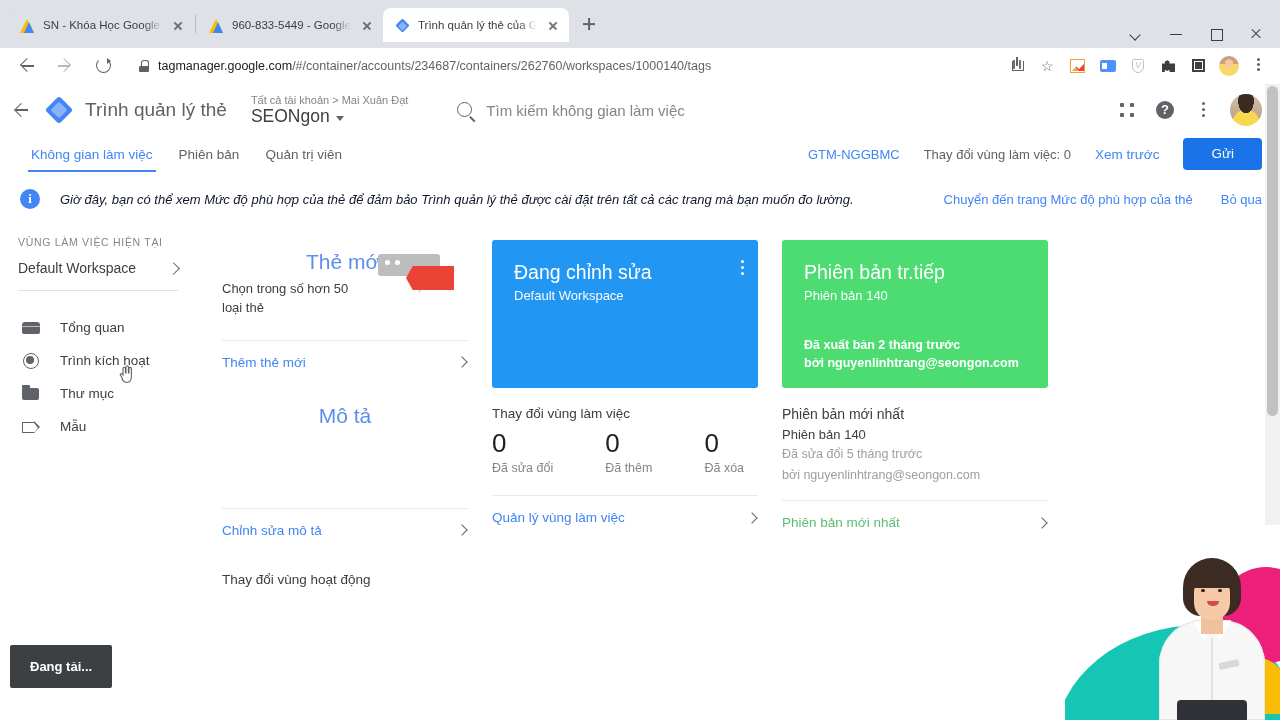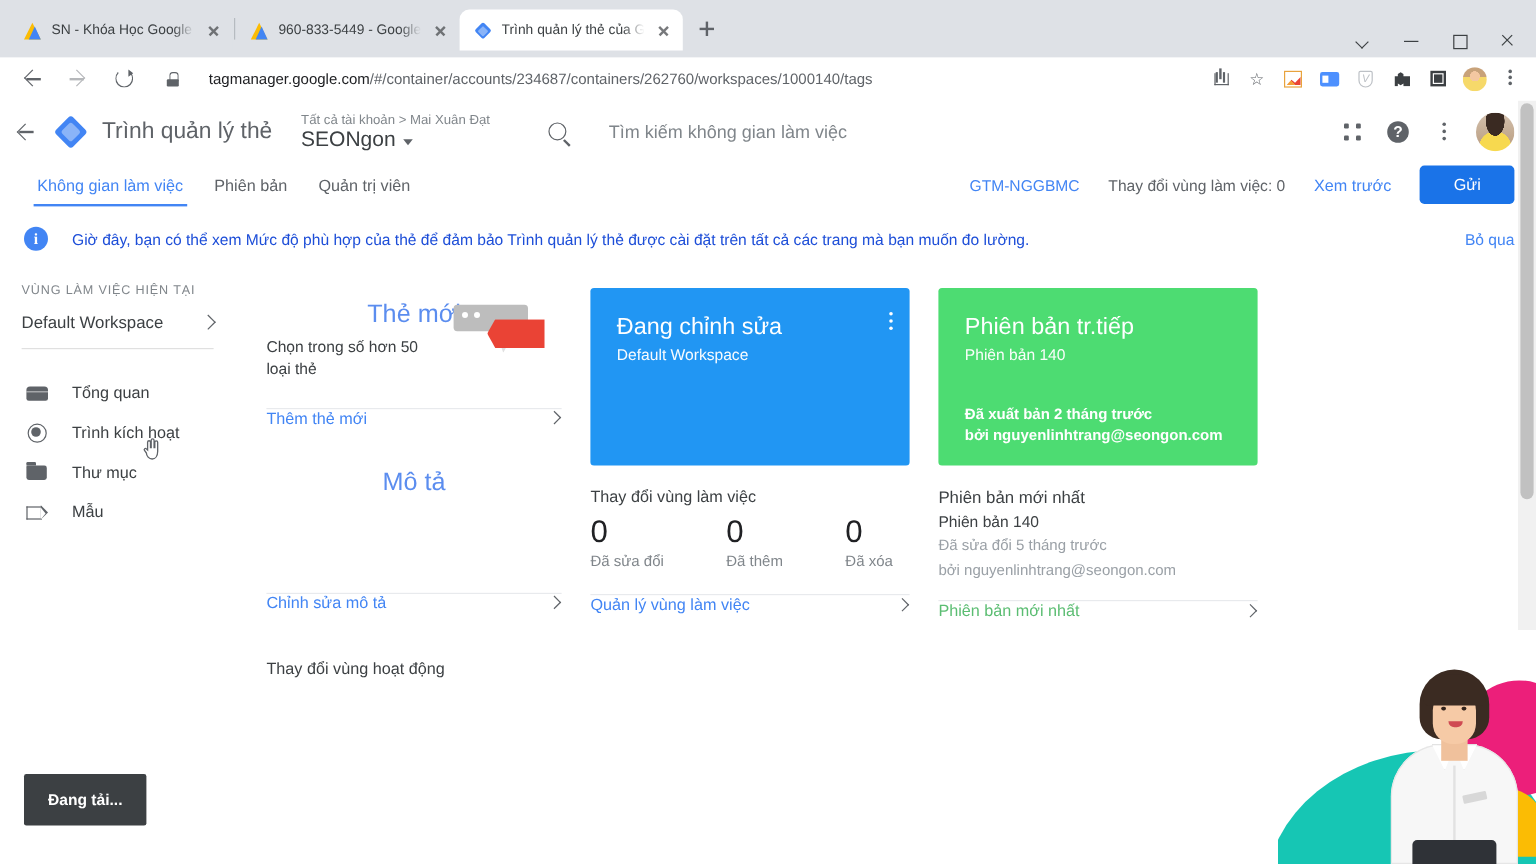--- a/index.html
+++ b/index.html
@@ -80,21 +80,21 @@
   .ico-fwd::before{ border:0;border-right:1.6px solid #b6b8bb;border-top:1.6px solid #b6b8bb; left:10px;}
   .ico-back::after { content:""; position:absolute; left:11px; top:15px; width:12px;height:1.6px;background:#5f6368;}
   .ico-fwd::after  { content:""; position:absolute; left:9px;  top:15px; width:12px;height:1.6px;background:#b6b8bb;}
   .ico-reload {
     position:absolute; left:9px; top:8px; width:15px;height:15px; border:1.7px solid #5f6368;
     border-radius:50%; border-top-color:transparent;
   }
   .ico-reload::after{content:"";position:absolute;right:-1px;top:-1px;width:0;height:0;
     border-left:4px solid #5f6368;border-top:3px solid transparent;border-bottom:3px solid transparent;}
   .omnibox {
-    flex:1 1 auto; height:28px; display:flex; align-items:center; gap:24px;
+    flex:1 1 auto; height:28px; display:flex; align-items:center; gap:8px;
     padding:0 10px; margin-left:6px; font-size:12.5px; color:#202124;
   }
   .lock { width:12px;height:12px;position:relative;flex:0 0 12px; }
   .lock::before{content:"";position:absolute;left:1px;bottom:0;width:10px;height:6.5px;background:#5f6368;border-radius:1px;}
   .lock::after{content:"";position:absolute;left:3px;top:0;width:6px;height:7px;border:1.6px solid #5f6368;
     border-bottom:0;border-radius:3px 3px 0 0;}
   .url-host{color:#202124;} .url-path{color:#5f6368;}
   .omni-right { display:flex; align-items:center; gap:2px; }
   .tbicon { width:28px;height:28px;position:relative;flex:0 0 28px; }
   .ico-share::before{content:"";position:absolute;left:8px;top:9px;width:10px;height:9px;border:1.4px solid #5f6368;border-top:0;}
@@ -129,21 +129,21 @@
   .gtm-logo .d1{position:absolute;left:3px;top:3px;width:20px;height:20px;background:#4285f4;
      transform:rotate(45deg);border-radius:3px;}
   .gtm-logo .d2{position:absolute;left:7px;top:7px;width:12px;height:12px;background:#8ab4f8;
      transform:rotate(45deg);border-radius:2px;}
   .app-title{margin-left:13px;font-size:19px;color:#5f6368;white-space:nowrap;}
   .acct-block{margin-left:24px;line-height:1.1;}
   .acct-crumb{font-size:11px;color:#80868b;white-space:nowrap;}
   .acct-name{font-size:17.5px;color:#3c4043;display:flex;align-items:center;gap:6px;margin-top:1px;}
   .acct-caret{width:0;height:0;border-left:4.5px solid transparent;border-right:4.5px solid transparent;
      border-top:5px solid #5f6368;margin-top:3px;}
-  .hdr-search{margin-left:48px;display:flex;align-items:center;gap:32px;flex:1 1 auto;}
+  .hdr-search{margin-left:48px;display:flex;align-items:center;gap:11px;flex:1 1 auto;}
   .mag{width:19px;height:19px;position:relative;flex:0 0 19px;}
   .mag::before{content:"";position:absolute;left:1px;top:1px;width:13px;height:13px;border:1.8px solid #5f6368;border-radius:50%;}
   .mag::after{content:"";position:absolute;right:0px;bottom:0px;width:6.5px;height:1.8px;background:#5f6368;transform:rotate(45deg);}
   .search-ph{font-size:15px;color:#80868b;}
   .hdr-right{display:flex;align-items:center;gap:4px;margin-right:18px;}
   .hicon{width:34px;height:34px;position:relative;flex:0 0 34px;}
   .grid-dots{position:absolute;left:10px;top:10px;width:14px;height:14px;}
   .grid-dots i{position:absolute;width:4px;height:4px;background:#5f6368;border-radius:1px;}
   .grid-dots i:nth-child(1){left:0;top:0;} .grid-dots i:nth-child(2){left:10px;top:0;}
   .grid-dots i:nth-child(3){left:0;top:10px;} .grid-dots i:nth-child(4){left:10px;top:10px;}
@@ -170,21 +170,21 @@
   .ws-changes{font-size:13px;color:#5f6368;}
   .preview-link{font-size:13.5px;color:#4285f4;}
   .submit-btn{background:#1a73e8;color:#fff;font-size:13.5px;border-radius:4px;
     padding:9px 28px;line-height:1;}
 
   
   .banner{position:absolute;top:178px;left:0;width:1280px;height:42px;background:#fff;display:flex;align-items:center;}
   .info-ico{width:20px;height:20px;border-radius:50%;background:#4285f4;color:#fff;
     font-size:13px;font-weight:bold;text-align:center;line-height:20px;margin-left:20px;flex:0 0 20px;
     font-family:"Liberation Serif",serif;}
-  .banner-text{margin-left:20px;font-size:13px;color:#1d4ed8;}
+  .banner-text{margin-left:20px;font-size:13px;color:#0f172a;font-style:italic;}
   .banner-actions{margin-left:auto;margin-right:18px;display:flex;gap:28px;}
   .banner-actions span{font-size:13px;color:#4285f4;}
 
   
   .sidebar{position:absolute;top:226px;left:0;width:196px;bottom:0;background:#fff;}
   .ws-label{font-size:10.5px;letter-spacing:.7px;color:#80868b;margin:10px 0 0 18px;}
   .ws-picker{display:flex;align-items:center;margin:12px 18px 0 18px;padding-bottom:14px;
     border-bottom:1px solid #e0e0e0;}
   .ws-name{font-size:14px;color:#3c4043;flex:1 1 auto;}
   .chev-r{width:9px;height:9px;border-right:1.6px solid #5f6368;border-top:1.6px solid #5f6368;
@@ -224,21 +224,21 @@
   .card-title-blue{font-size:21px;color:#5b8def;font-weight:400;text-align:center;}
   .card-sub{font-size:13px;color:#3c4043;margin-top:6px;line-height:1.45;width:150px;}
   .tagart{position:absolute;right:10px;top:24px;width:80px;height:52px;}
   .tagart .win{position:absolute;left:0;top:4px;width:62px;height:22px;background:#bdbdbd;border-radius:3px;}
   .tagart .win i{position:absolute;top:6px;left:7px;width:5px;height:5px;background:#fff;border-radius:50%;
     box-shadow:10px 0 0 #fff;}
   .tagart .ptr{position:absolute;left:35px;top:26px;width:16px;height:18px;background:#e0e0e0;
     clip-path:polygon(0 0,100% 0,40% 100%);}
   .tagart .redtag{position:absolute;left:28px;top:16px;width:48px;height:24px;background:#ea4335;
     clip-path:polygon(100% 0,100% 100%,14% 100%,0 50%,14% 0);}
-  .rowlink{display:flex;align-items:center;border-top:1px solid #e8eaed;margin-top:22px;gap:18px;}
+  .rowlink{display:flex;align-items:center;border-top:1px solid #e8eaed;margin-top:22px;padding-top:14px;gap:18px;}
   .rowlink .lnk{font-size:13.5px;color:#4285f4;flex:1 1 auto;}
   .rowlink .lnk.green{color:#5bbd72;}
   .chev-sm{width:8px;height:8px;border-right:1.5px solid #5f6368;border-top:1.5px solid #5f6368;
     transform:rotate(45deg);flex:0 0 8px;margin-right:2px;}
 
   .tile{height:148px;border-radius:3px;padding:22px 20px 16px 22px;position:relative;color:#fff;}
   .tile.blue{background:#2196f3;}
   .tile.green{background:#4ddc72;}
   .tile-title{font-size:19.5px;font-weight:400;line-height:1.1;}
   .tile-sub{font-size:13px;margin-top:5px;opacity:.97;}
@@ -251,21 +251,21 @@
   .stat .num{font-size:26px;color:#202124;font-weight:300;line-height:1.05;}
   .stat .cap{font-size:12.5px;color:#80868b;margin-top:4px;}
 
   .ver-block{margin-top:18px;}
   .ver-h{font-size:14px;color:#3c4043;}
   .ver-n{font-size:13px;color:#3c4043;margin-top:5px;}
   .ver-m{font-size:12.5px;color:#9aa0a6;margin-top:3px;line-height:1.45;}
 
   .activity-label{font-size:13.5px;color:#3c4043;margin:34px 0 0 26px;}
 
-  .toast{position:absolute;left:20px;bottom:32px;background:#3c4043;color:#fff;
+  .toast{position:absolute;left:10px;bottom:32px;background:#3c4043;color:#fff;
     font-size:13px;font-weight:bold;padding:14px 20px;border-radius:2px;z-index:40;}
 
   .scrollbar{position:absolute;right:0;top:84px;width:15px;bottom:0;background:#f1f1f1;}
   .scroll-thumb{position:absolute;left:2px;top:2px;width:11px;height:330px;background:#c1c1c1;border-radius:6px;}
 
   .presenter{position:absolute;right:0;bottom:0;width:215px;height:195px;overflow:hidden;z-index:25;}
   .pres-bg{position:absolute;inset:0;background:#fff;}
   .pres-teal{position:absolute;left:-10px;bottom:-25px;width:240px;height:120px;background:#16c6b4;
     border-radius:62% 40% 0 0/ 100% 80% 0 0;}
   .pres-pink{position:absolute;right:-34px;top:42px;width:96px;height:96px;border-radius:50%;background:#ec1f7a;}
@@ -428,20 +428,21 @@
       <span class="ws-changes">Thay đổi vùng làm việc: 0</span>
       <span class="preview-link">Xem trước</span>
       <span class="submit-btn">Gửi</span>
     </div>
   </div>
 
   <div class="banner">
     <div class="info-ico">i</div>
     <div class="banner-text">Giờ đây, bạn có thể xem Mức độ phù hợp của thẻ để đảm bảo Trình quản lý thẻ được cài đặt trên tất cả các trang mà bạn muốn đo lường.</div>
     <div class="banner-actions">
+      <span>Chuyển đến trang Mức độ phù hợp của thẻ</span>
       <span>Bỏ qua</span>
     </div>
   </div>
 
   <div class="sidebar">
     <div class="ws-label">VÙNG LÀM VIỆC HIỆN TẠI</div>
     <div class="ws-picker">
       <span class="ws-name">Default Workspace</span>
       <span class="chev-r"></span>
     </div>

